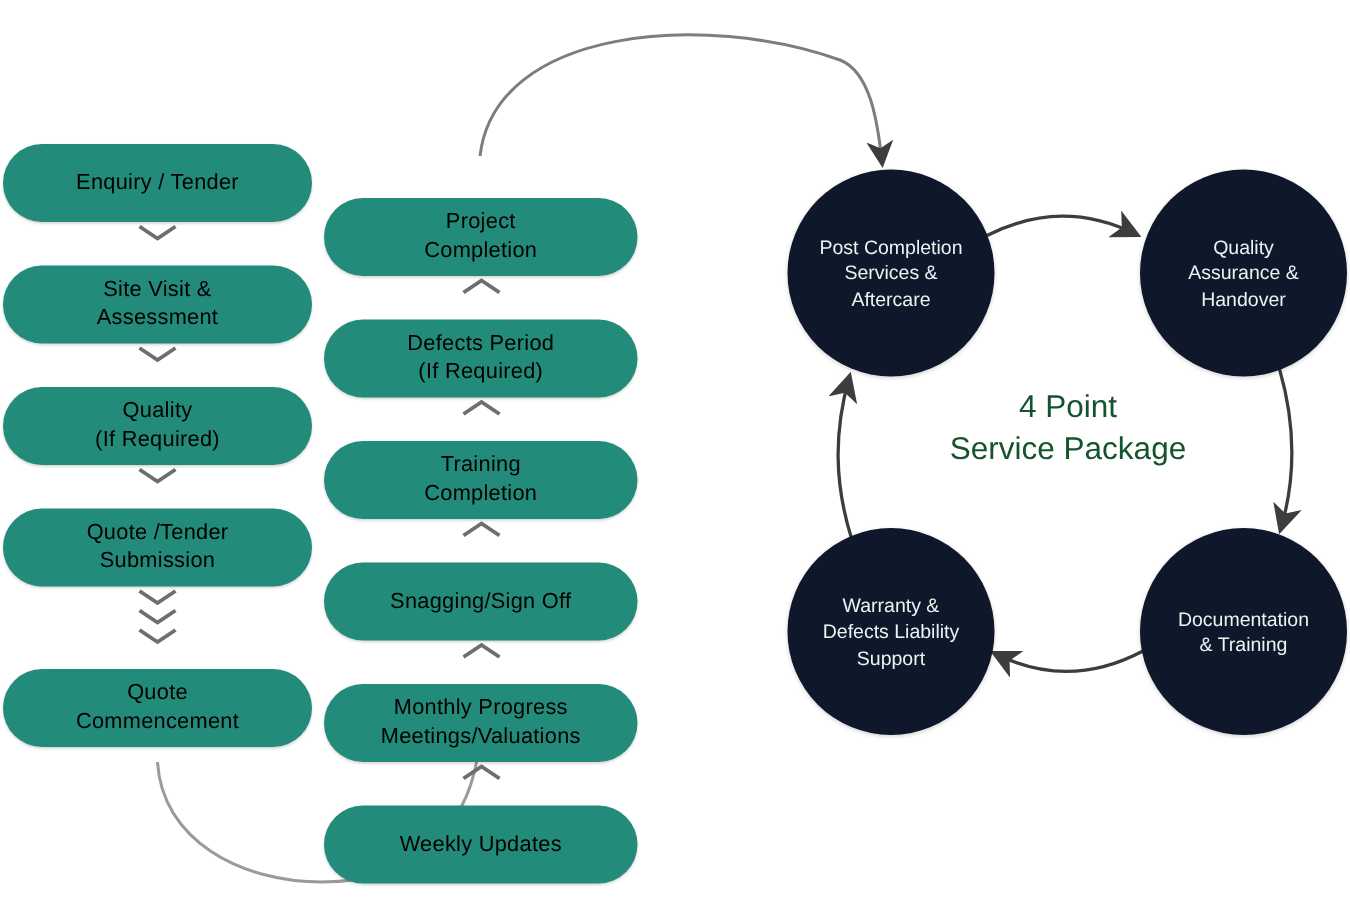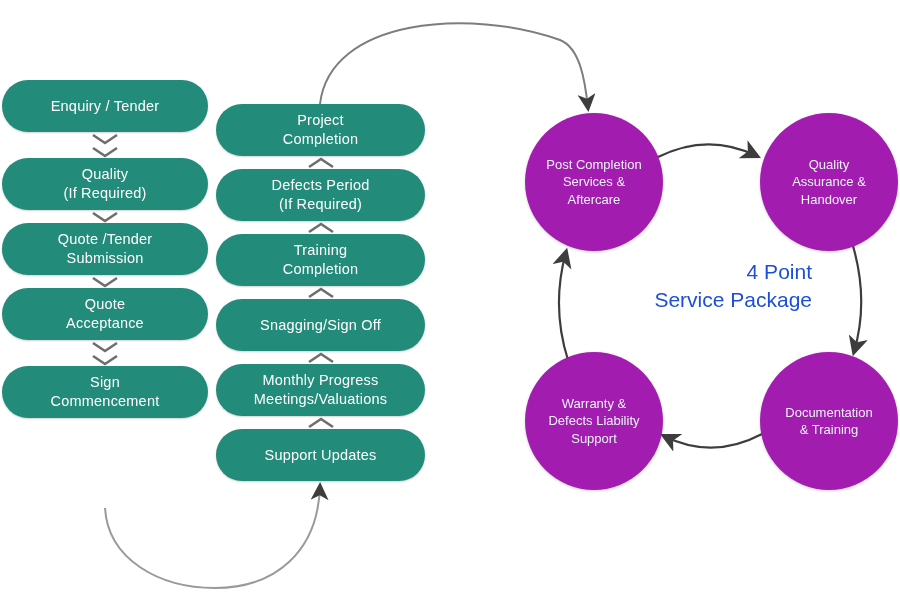--- a/index.html
+++ b/index.html
@@ -26,56 +26,57 @@
     left: 0; top: 0;
     width: 900px;
     height: 600px;
     pointer-events: none;
   }
   
   .col {
     position: absolute;
   }
   #col-left  { left: 2px;   top: 80px; width: 206px; }
-  #col-mid   { left: 216px; top: 104px; width: 209px; }
+  #col-mid   { left: 216px; top: 116px; width: 209px; }
 
   .pill-wrap {
     position: relative;
   }
   .pill {
     box-sizing: border-box;
     background: #238b7a;
-    color: #ffffff;
+    color: #000000;
     border-radius: 34px;
     text-align: center;
     display: flex;
     align-items: center;
     justify-content: center;
     line-height: 1.28;
     font-size: 14.5px;
     letter-spacing: .2px;
     font-weight: 400;
     white-space: pre-line;
     box-shadow: 0 1px 2px rgba(0,0,0,.18);
+    margin-top: 16px;
   }
   #col-left .pill { height: 52px; width: 206px; }
   #col-mid  .pill { height: 52px; width: 209px; }
 
   .chev {
     height: 13px;
     display: flex;
     align-items: center;
     justify-content: center;
   }
   .chev svg { display: block; }
 
   
   .circ {
     position: absolute;
-    background: #a21caf;
+    background: #0f172a;
     border-radius: 50%;
     color: #e9f5f2;
     display: flex;
     align-items: center;
     justify-content: center;
     text-align: center;
     line-height: 1.32;
     font-size: 13px;
     white-space: pre-line;
     padding: 0 10px;
@@ -85,24 +86,24 @@
   #circle-post { left: 525px; top: 113px; width: 138px; height: 138px; }
   #circle-qa   { left: 760px; top: 113px; width: 138px; height: 138px; }
   #circle-warr { left: 525px; top: 352px; width: 138px; height: 138px; }
   #circle-docs { left: 760px; top: 352px; width: 138px; height: 138px; }
 
   #cycle-title {
     position: absolute;
     left: 612px;
     top: 258px;
     width: 200px;
-    text-align: right;
+    text-align: center;
     font-size: 21px;
     line-height: 1.35;
-    color: #1d4ed8;
+    color: #14532d;
     white-space: pre-line;
     font-weight: 400;
     text-shadow: 0 0 2px rgba(255,255,255,.55);
   }
 </style>
 </head>
 <body>
 
 <div id="canvas">
 
@@ -130,20 +131,24 @@
 
     <div class="pill-wrap">
       <div class="pill">Enquiry / Tender</div>
     </div>
     <div class="chev">
       <svg width="30" height="12" viewBox="0 0 30 12">
           <path d="M3,2 L15,10 L27,2" fill="none" stroke="#6e6e6e" stroke-width="2.6"></path>
         </svg>
     </div>
 
+    <div class="pill-wrap">
+      <div class="pill">Site Visit &amp;
+Assessment</div>
+    </div>
     <div class="chev">
       <svg width="30" height="12" viewBox="0 0 30 12">
           <path d="M3,2 L15,10 L27,2" fill="none" stroke="#6e6e6e" stroke-width="2.6"></path>
         </svg>
     </div>
 
     <div class="pill-wrap">
       <div class="pill">Quality
 (If Required)</div>
     </div>
@@ -156,38 +161,34 @@
     <div class="pill-wrap">
       <div class="pill">Quote /Tender
 Submission</div>
     </div>
     <div class="chev">
       <svg width="30" height="12" viewBox="0 0 30 12">
           <path d="M3,2 L15,10 L27,2" fill="none" stroke="#6e6e6e" stroke-width="2.6"></path>
         </svg>
     </div>
 
+    <div class="chev">
+      <svg width="30" height="12" viewBox="0 0 30 12">
+          <path d="M3,2 L15,10 L27,2" fill="none" stroke="#6e6e6e" stroke-width="2.6"></path>
+        </svg>
+    </div>
+
+    <div class="chev">
+      <svg width="30" height="12" viewBox="0 0 30 12">
+          <path d="M3,2 L15,10 L27,2" fill="none" stroke="#6e6e6e" stroke-width="2.6"></path>
+        </svg>
+    </div>
+
     <div class="pill-wrap">
       <div class="pill">Quote
-Acceptance</div>
-    </div>
-    <div class="chev">
-      <svg width="30" height="12" viewBox="0 0 30 12">
-          <path d="M3,2 L15,10 L27,2" fill="none" stroke="#6e6e6e" stroke-width="2.6"></path>
-        </svg>
-    </div>
-
-    <div class="chev">
-      <svg width="30" height="12" viewBox="0 0 30 12">
-          <path d="M3,2 L15,10 L27,2" fill="none" stroke="#6e6e6e" stroke-width="2.6"></path>
-        </svg>
-    </div>
-
-    <div class="pill-wrap">
-      <div class="pill">Sign
 Commencement</div>
     </div>
   </div>
 
   <div class="col" id="col-mid">
 
     <div class="pill-wrap">
       <div class="pill">Project
 Completion</div>
     </div>
@@ -230,21 +231,21 @@
       <div class="pill">Monthly Progress
 Meetings/Valuations</div>
     </div>
     <div class="chev">
       <svg width="30" height="12" viewBox="0 0 30 12">
           <path d="M3,10 L15,2 L27,10" fill="none" stroke="#6e6e6e" stroke-width="2.6"></path>
         </svg>
     </div>
 
     <div class="pill-wrap">
-      <div class="pill">Support Updates</div>
+      <div class="pill">Weekly Updates</div>
     </div>
   </div>
 
   <div class="circ" id="circle-post">Post Completion
 Services &amp;
 Aftercare</div>
 
   <div class="circ" id="circle-qa">Quality
 Assurance &amp;
 Handover</div>

